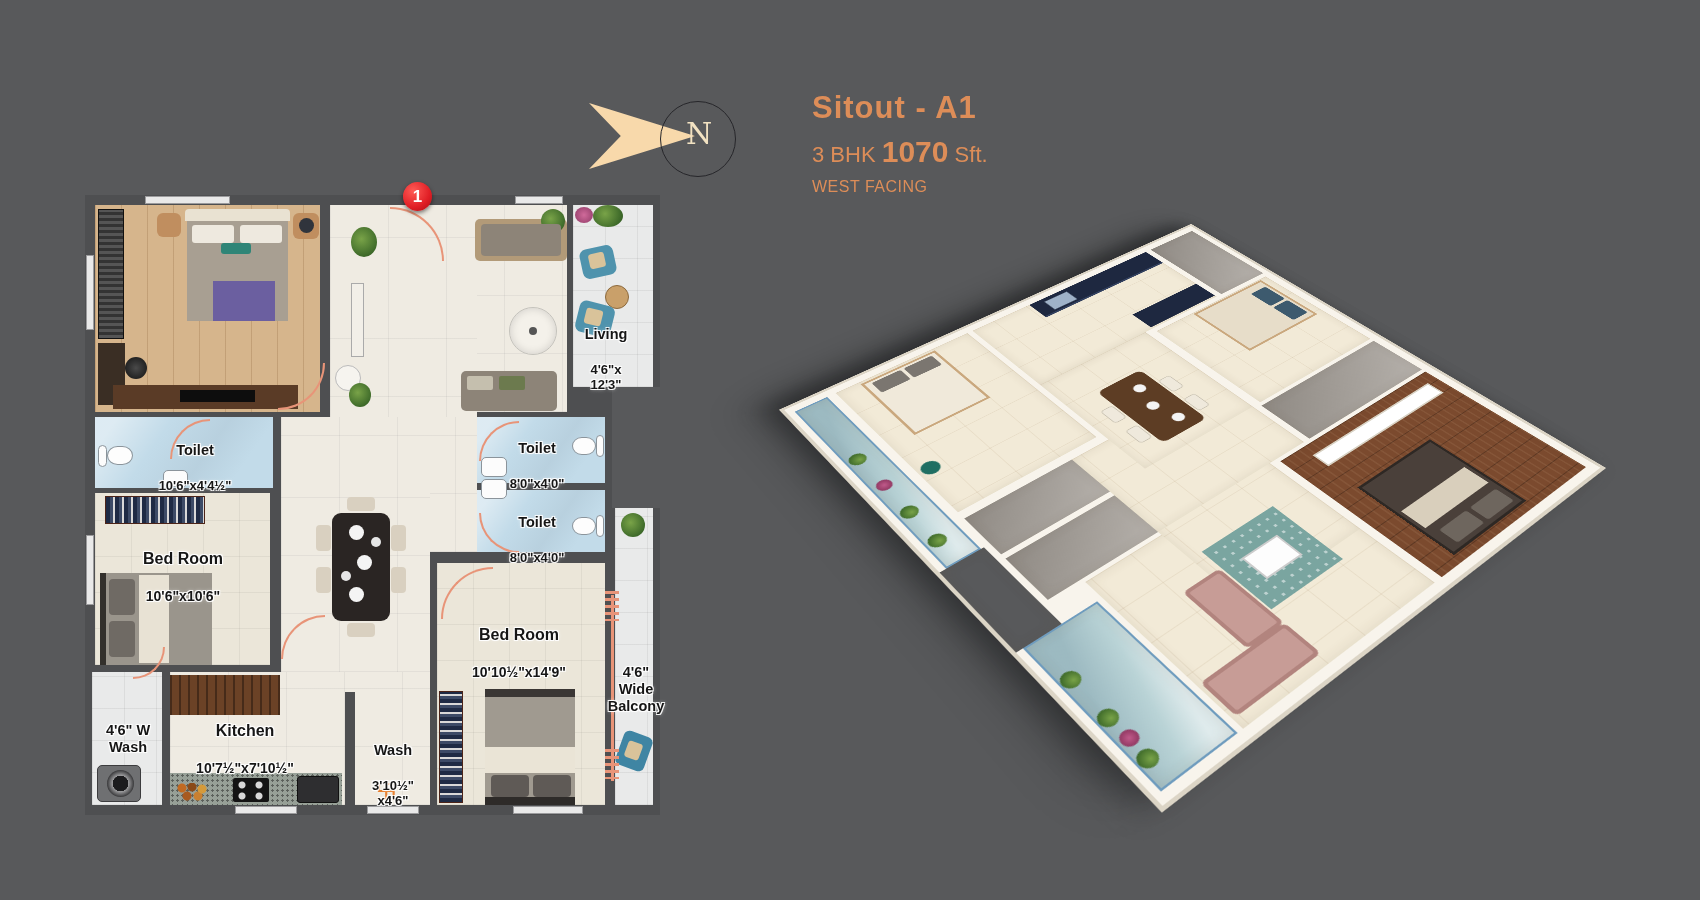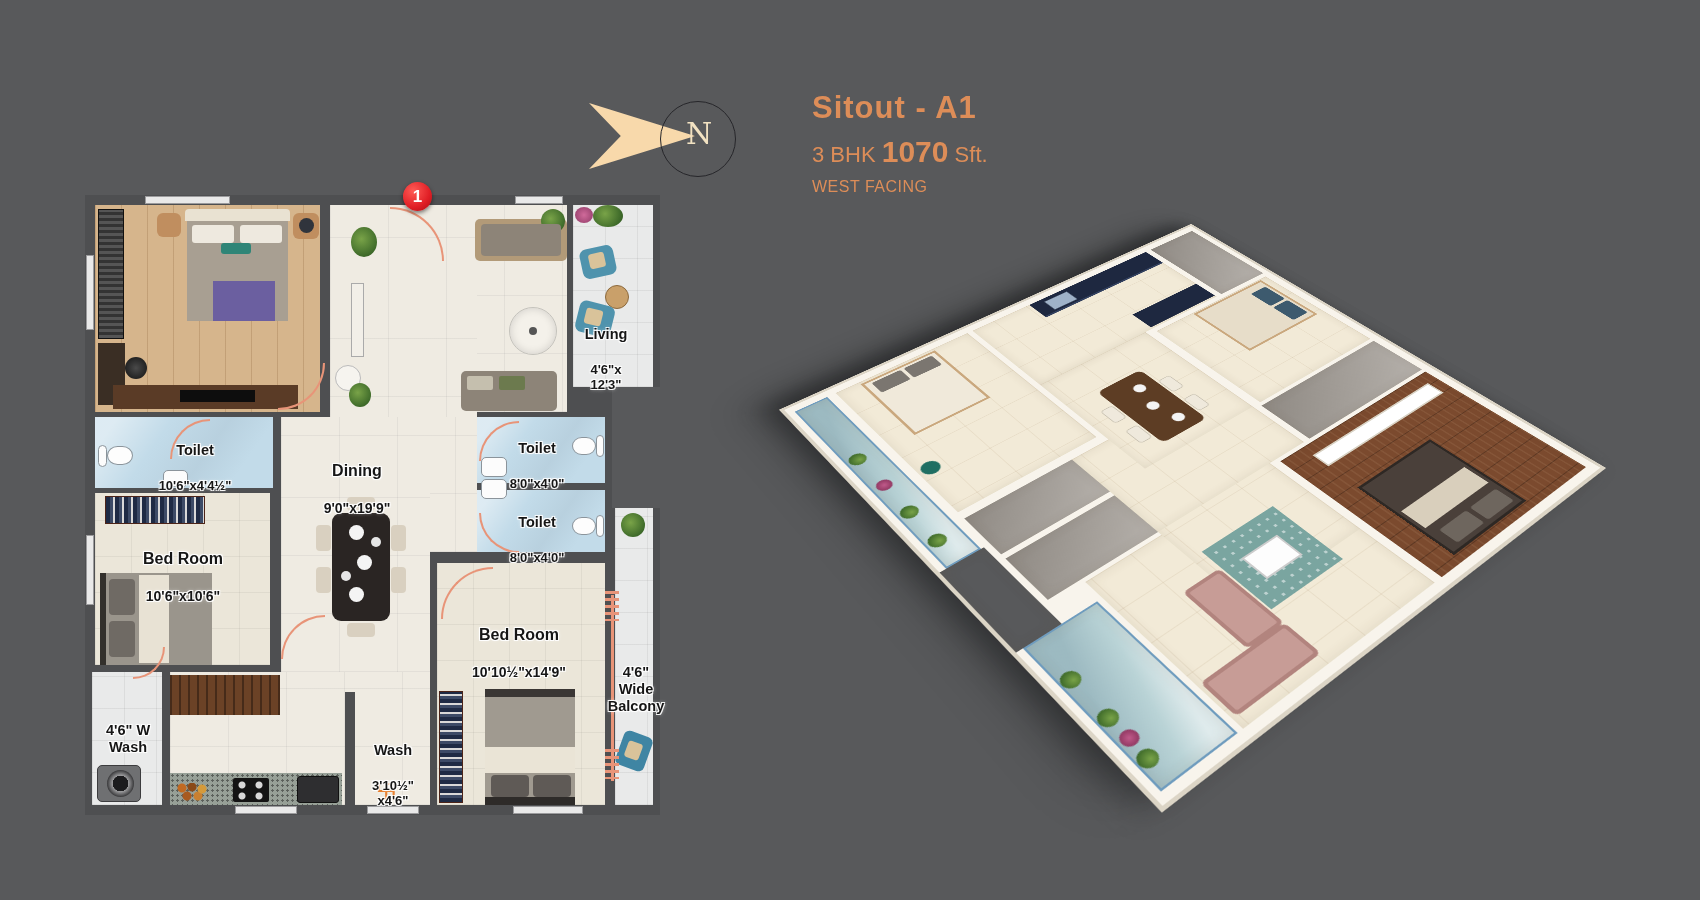--- a/index.html
+++ b/index.html
@@ -226,39 +226,39 @@
 
   <div class="lbl sm" style="left:521px;top:112px">
     <span class="nm">Living</span>
     <span class="dm">4'6"x
 12'3"</span>
   </div>
   <div class="lbl sm" style="left:110px;top:228px">
     <span class="nm">Toilet</span>
     <span class="dm">10'6"x4'4½"</span>
   </div>
-  <div class="lbl" style="left:272px;top:248px">
-    <span class="nm">Dining</span>
-    <span class="dm">9'0"x19'9"</span>
-  </div>
   <div class="lbl sm" style="left:452px;top:226px">
     <span class="nm">Toilet</span>
     <span class="dm">8'0"x4'0"</span>
   </div>
   <div class="lbl sm" style="left:452px;top:300px">
     <span class="nm">Toilet</span>
     <span class="dm">8'0"x4'0"</span>
   </div>
   <div class="lbl" style="left:98px;top:336px">
     <span class="nm">Bed Room</span>
     <span class="dm">10'6"x10'6"</span>
   </div>
   <div class="lbl sm" style="left:43px;top:508px">
     <span class="nm">4'6" W
 Wash</span>
+  </div>
+  <div class="lbl" style="left:160px;top:508px">
+    <span class="nm">Kitchen</span>
+    <span class="dm">10'7½"x7'10½"</span>
   </div>
   <div class="lbl sm" style="left:308px;top:528px">
     <span class="nm">Wash</span>
     <span class="dm">3'10½"
 x4'6"</span>
   </div>
   <div class="lbl" style="left:434px;top:412px">
     <span class="nm">Bed Room</span>
     <span class="dm">10'10½"x14'9"</span>
   </div>

